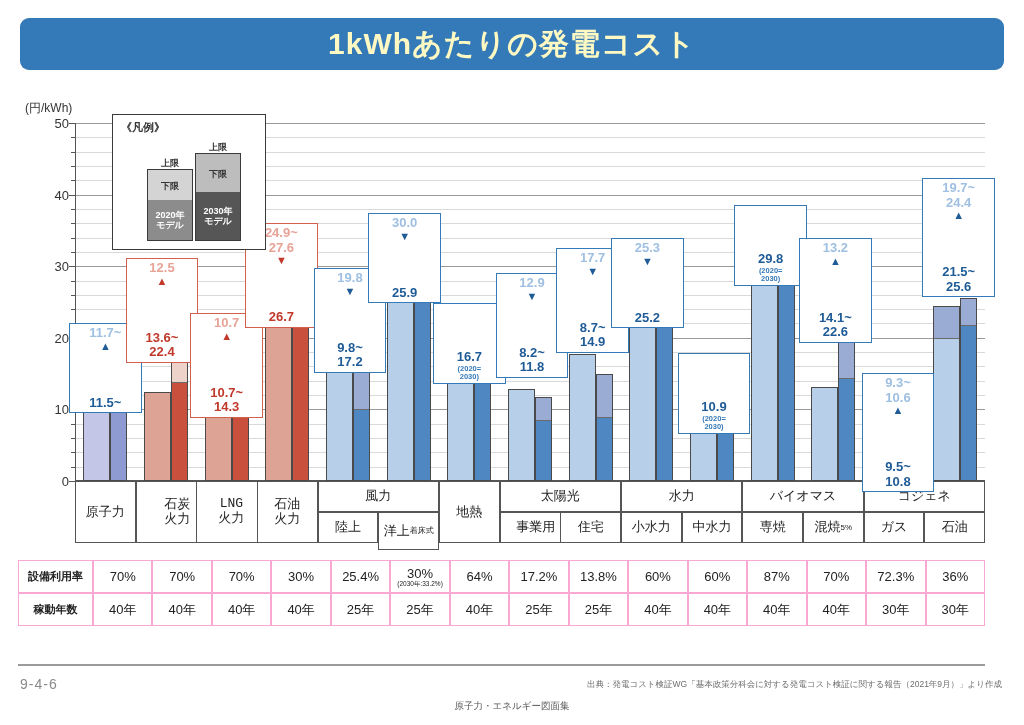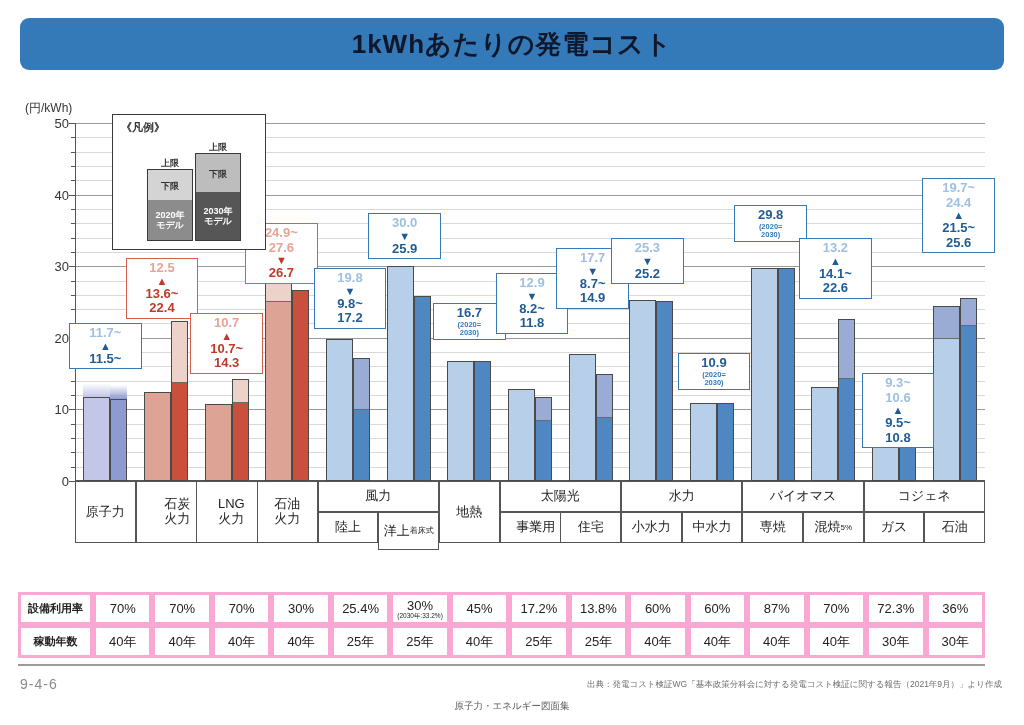--- a/index.html
+++ b/index.html
@@ -11,21 +11,21 @@
     overflow:hidden;
     position:relative;
   }
   
   .title-bar{
     position:absolute;left:20px;top:18px;width:984px;height:52px;
     background:#3479b8;border-radius:9px;
     display:flex;align-items:center;justify-content:center;
   }
   .title-bar .t{
-    color:#0f172a;font-size:26px;font-weight:bold;letter-spacing:1px;
+    color:#fef9c3;font-size:30px;font-weight:bold;letter-spacing:1px;
   }
   
   .axis-unit{position:absolute;left:25px;top:100px;font-size:12px;color:#333;}
   .plot-wrap{position:absolute;left:75px;top:123px;width:910px;height:358px;}
   .plot{position:absolute;inset:0;background:#fff;}
   .gridline{position:absolute;left:0;width:100%;height:1px;background:#9a9a9a;}
   .gridline.minor{background:#d9d9d9;}
   .axis-left{position:absolute;left:0px;top:0;width:1px;height:100%;background:#555;}
   .axis-bottom{position:absolute;left:0px;bottom:0;width:100%;height:1.5px;background:#555;}
   .ytick{position:absolute;right:calc(100% + 6px);transform:translateY(-50%);
@@ -41,21 +41,21 @@
 
   
   .callout{
     position:absolute;box-sizing:border-box;
     border:1.5px solid #3479b8;background:#fff;
     padding:2px 5px;text-align:center;line-height:1.12;
     font-weight:bold;white-space:nowrap;z-index:6;
   }
   .callout.red{border-color:#d45f4e;}
   .callout .v-old{font-size:13px;color:#9fc0e2;}
-  .callout .v-new{font-size:13px;color:#1f5b96;}
+  .callout .v-new{font-size:13px;color:#1f5b96;margin-top:44px;}
   .callout.red .v-old{color:#e8a397;}
   .callout.red .v-new{color:#c0392b;}
   .callout .arrow{font-size:11px;line-height:1;color:#1f5b96;}
   .callout.red .arrow{color:#c0392b;}
   .callout .note{font-size:7.5px;color:#3479b8;font-weight:bold;}
 
   
   .legend{
     position:absolute;left:112px;top:114px;width:152px;height:134px;
     background:#fff;border:1.5px solid #3a3a3a;z-index:8;
@@ -71,23 +71,23 @@
 
   
   .cats{position:absolute;left:75px;top:481px;width:910px;height:62px;}
   .cat-cell{position:absolute;box-sizing:border-box;border:1px solid #555;background:#fff;
     display:flex;align-items:center;justify-content:center;text-align:center;
     font-size:13px;color:#222;line-height:1.15;}
   .cat-cell .sub{font-size:8px;display:block;}
 
   
   .dtable{position:absolute;left:18px;top:560px;width:967px;height:66px;}
-  .dt-cell{position:absolute;box-sizing:border-box;border:3px solid #f9a8d4;background:#fff;
+  .dt-cell{position:absolute;box-sizing:border-box;border:1px solid #f9a8d4;background:#fff;
     display:flex;align-items:center;justify-content:center;text-align:center;
-    font-size:13px;color:#222;margin-top:32px;}
+    font-size:13px;color:#222;}
   .dt-head{font-size:11px;font-weight:bold;}
   .dt-cell .sub{font-size:6.5px;display:block;line-height:1;}
 
   
   .foot-rule{position:absolute;left:18px;top:664px;width:967px;height:2px;background:#9b9b9b;}
   .page-no{position:absolute;left:20px;top:676px;font-size:14px;color:#8a8a8a;letter-spacing:1px;}
   .source{position:absolute;right:22px;top:679px;font-size:8.5px;color:#6e6e6e;}
   .book{position:absolute;left:0;right:0;top:700px;text-align:center;font-size:9.5px;color:#555;}
 </style>
 </head>
@@ -342,21 +342,21 @@
         <span>2030年</span>
         <span>モデル</span>
       </div>
     </div>
   </div>
 </div>
 
 <div class="cats" id="cats">
     <div class="cat-cell" style="left: 0px; width: 60.6667px; top: 0px; height: 62px;">原子力</div>
     <div class="cat-cell" style="left: 60.6667px; width: 83px; top: 0px; height: 62px;">石炭<br>火力</div>
-    <div class="cat-cell" style="left: 121.333px; width: 70px; top: 0px; height: 62px;">LNG<br>火力</div>
+    <div class="cat-cell" style="left: 121.333px; width: 70px; top: 0px; height: 62px; font-family: Liberation Mono, monospace;">LNG<br>火力</div>
     <div class="cat-cell" style="left: 182px; width: 60.6667px; top: 0px; height: 62px;">石油<br>火力</div>
     <div class="cat-cell" style="left: 242.667px; width: 121.333px; top: 0px; height: 31px;">風力</div>
     <div class="cat-cell" style="left: 242.667px; width: 60.6667px; top: 31px; height: 31px;">陸上</div>
     <div class="cat-cell" style="left: 303.333px; width: 60.6667px; top: 31px; height: 38px;">洋上<span class="sub">着床式</span></div>
     <div class="cat-cell" style="left: 424.667px; width: 121.333px; top: 0px; height: 31px;">太陽光</div>
     <div class="cat-cell" style="left: 364px; width: 60.6667px; top: 0px; height: 62px;">地熱</div>
     <div class="cat-cell" style="left: 424.667px; width: 72px; top: 31px; height: 31px;">事業用</div>
     <div class="cat-cell" style="left: 485.333px; width: 60.6667px; top: 31px; height: 31px;">住宅</div>
     <div class="cat-cell" style="left: 546px; width: 121.333px; top: 0px; height: 31px;">水力</div>
     <div class="cat-cell" style="left: 546px; width: 60.6667px; top: 31px; height: 31px;">小水力</div>
@@ -377,21 +377,21 @@
     <div class="dt-cell" style="left: 134.467px; width: 59.4667px; top: 0px; height: 33px;">70%</div>
     <div class="dt-cell" style="left: 134.467px; width: 59.4667px; top: 33px; height: 33px;">40年</div>
     <div class="dt-cell" style="left: 193.933px; width: 59.4667px; top: 0px; height: 33px;">70%</div>
     <div class="dt-cell" style="left: 193.933px; width: 59.4667px; top: 33px; height: 33px;">40年</div>
     <div class="dt-cell" style="left: 253.4px; width: 59.4667px; top: 0px; height: 33px;">30%</div>
     <div class="dt-cell" style="left: 253.4px; width: 59.4667px; top: 33px; height: 33px;">40年</div>
     <div class="dt-cell" style="left: 312.867px; width: 59.4667px; top: 0px; height: 33px;">25.4%</div>
     <div class="dt-cell" style="left: 312.867px; width: 59.4667px; top: 33px; height: 33px;">25年</div>
     <div class="dt-cell" style="left: 372.333px; width: 59.4667px; top: 0px; height: 33px; flex-direction: column;">30%<span class="sub">(2030年:33.2%)</span></div>
     <div class="dt-cell" style="left: 372.333px; width: 59.4667px; top: 33px; height: 33px;">25年</div>
-    <div class="dt-cell" style="left: 431.8px; width: 59.4667px; top: 0px; height: 33px;">45%</div>
+    <div class="dt-cell" style="left: 431.8px; width: 59.4667px; top: 0px; height: 33px;">64%</div>
     <div class="dt-cell" style="left: 431.8px; width: 59.4667px; top: 33px; height: 33px;">40年</div>
     <div class="dt-cell" style="left: 491.267px; width: 59.4667px; top: 0px; height: 33px;">17.2%</div>
     <div class="dt-cell" style="left: 491.267px; width: 59.4667px; top: 33px; height: 33px;">25年</div>
     <div class="dt-cell" style="left: 550.733px; width: 59.4667px; top: 0px; height: 33px;">13.8%</div>
     <div class="dt-cell" style="left: 550.733px; width: 59.4667px; top: 33px; height: 33px;">25年</div>
     <div class="dt-cell" style="left: 610.2px; width: 59.4667px; top: 0px; height: 33px;">60%</div>
     <div class="dt-cell" style="left: 610.2px; width: 59.4667px; top: 33px; height: 33px;">40年</div>
     <div class="dt-cell" style="left: 669.667px; width: 59.4667px; top: 0px; height: 33px;">60%</div>
     <div class="dt-cell" style="left: 669.667px; width: 59.4667px; top: 33px; height: 33px;">40年</div>
     <div class="dt-cell" style="left: 729.133px; width: 59.4667px; top: 0px; height: 33px;">87%</div>

